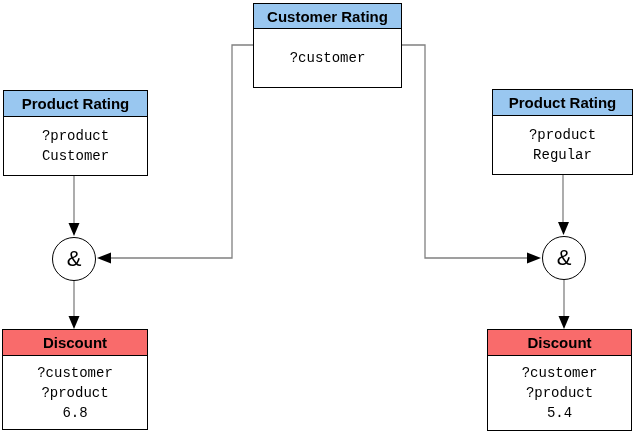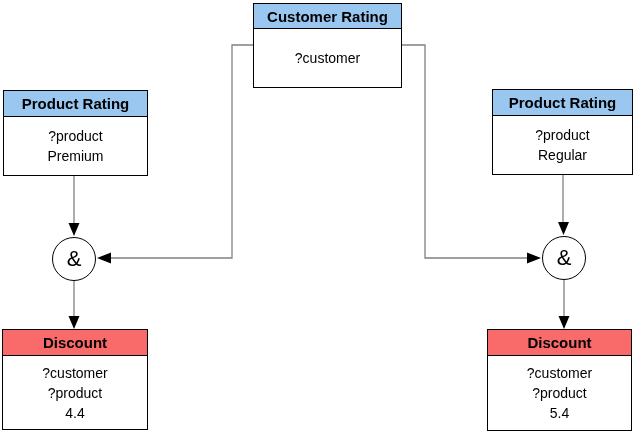--- a/index.html
+++ b/index.html
@@ -46,20 +46,21 @@
   .node-body {
     flex: 1;
     display: flex;
     flex-direction: column;
     align-items: center;
     justify-content: center;
     font-size: 14px;
     line-height: 20px;
     color: #000;
     text-align: center;
+    font-family: Liberation Mono, monospace;
   }
   .join-node {
     position: absolute;
     width: 44px;
     height: 44px;
     border: 1.5px solid var(--border-black);
     border-radius: 50%;
     background: #fff;
     display: flex;
     align-items: center;
@@ -119,21 +120,21 @@
     <div class="node-header hdr-blue">Customer Rating</div>
     <div class="node-body">
       <div>?customer</div>
     </div>
   </div>
 
   <div class="node" id="node-product-rating-left">
     <div class="node-header hdr-blue">Product Rating</div>
     <div class="node-body">
       <div>?product</div>
-      <div>Premium</div>
+      <div>Customer</div>
     </div>
   </div>
 
   <div class="node" id="node-product-rating-right">
     <div class="node-header hdr-blue">Product Rating</div>
     <div class="node-body">
       <div>?product</div>
       <div>Regular</div>
     </div>
   </div>
@@ -144,21 +145,21 @@
 
   <div class="join-node" id="node-join-right">
     <span>&amp;</span>
   </div>
 
   <div class="node" id="node-discount-left">
     <div class="node-header hdr-red">Discount</div>
     <div class="node-body">
       <div>?customer</div>
       <div>?product</div>
-      <div>4.4</div>
+      <div>6.8</div>
     </div>
   </div>
 
   <div class="node" id="node-discount-right">
     <div class="node-header hdr-red">Discount</div>
     <div class="node-body">
       <div>?customer</div>
       <div>?product</div>
       <div>5.4</div>
     </div>

